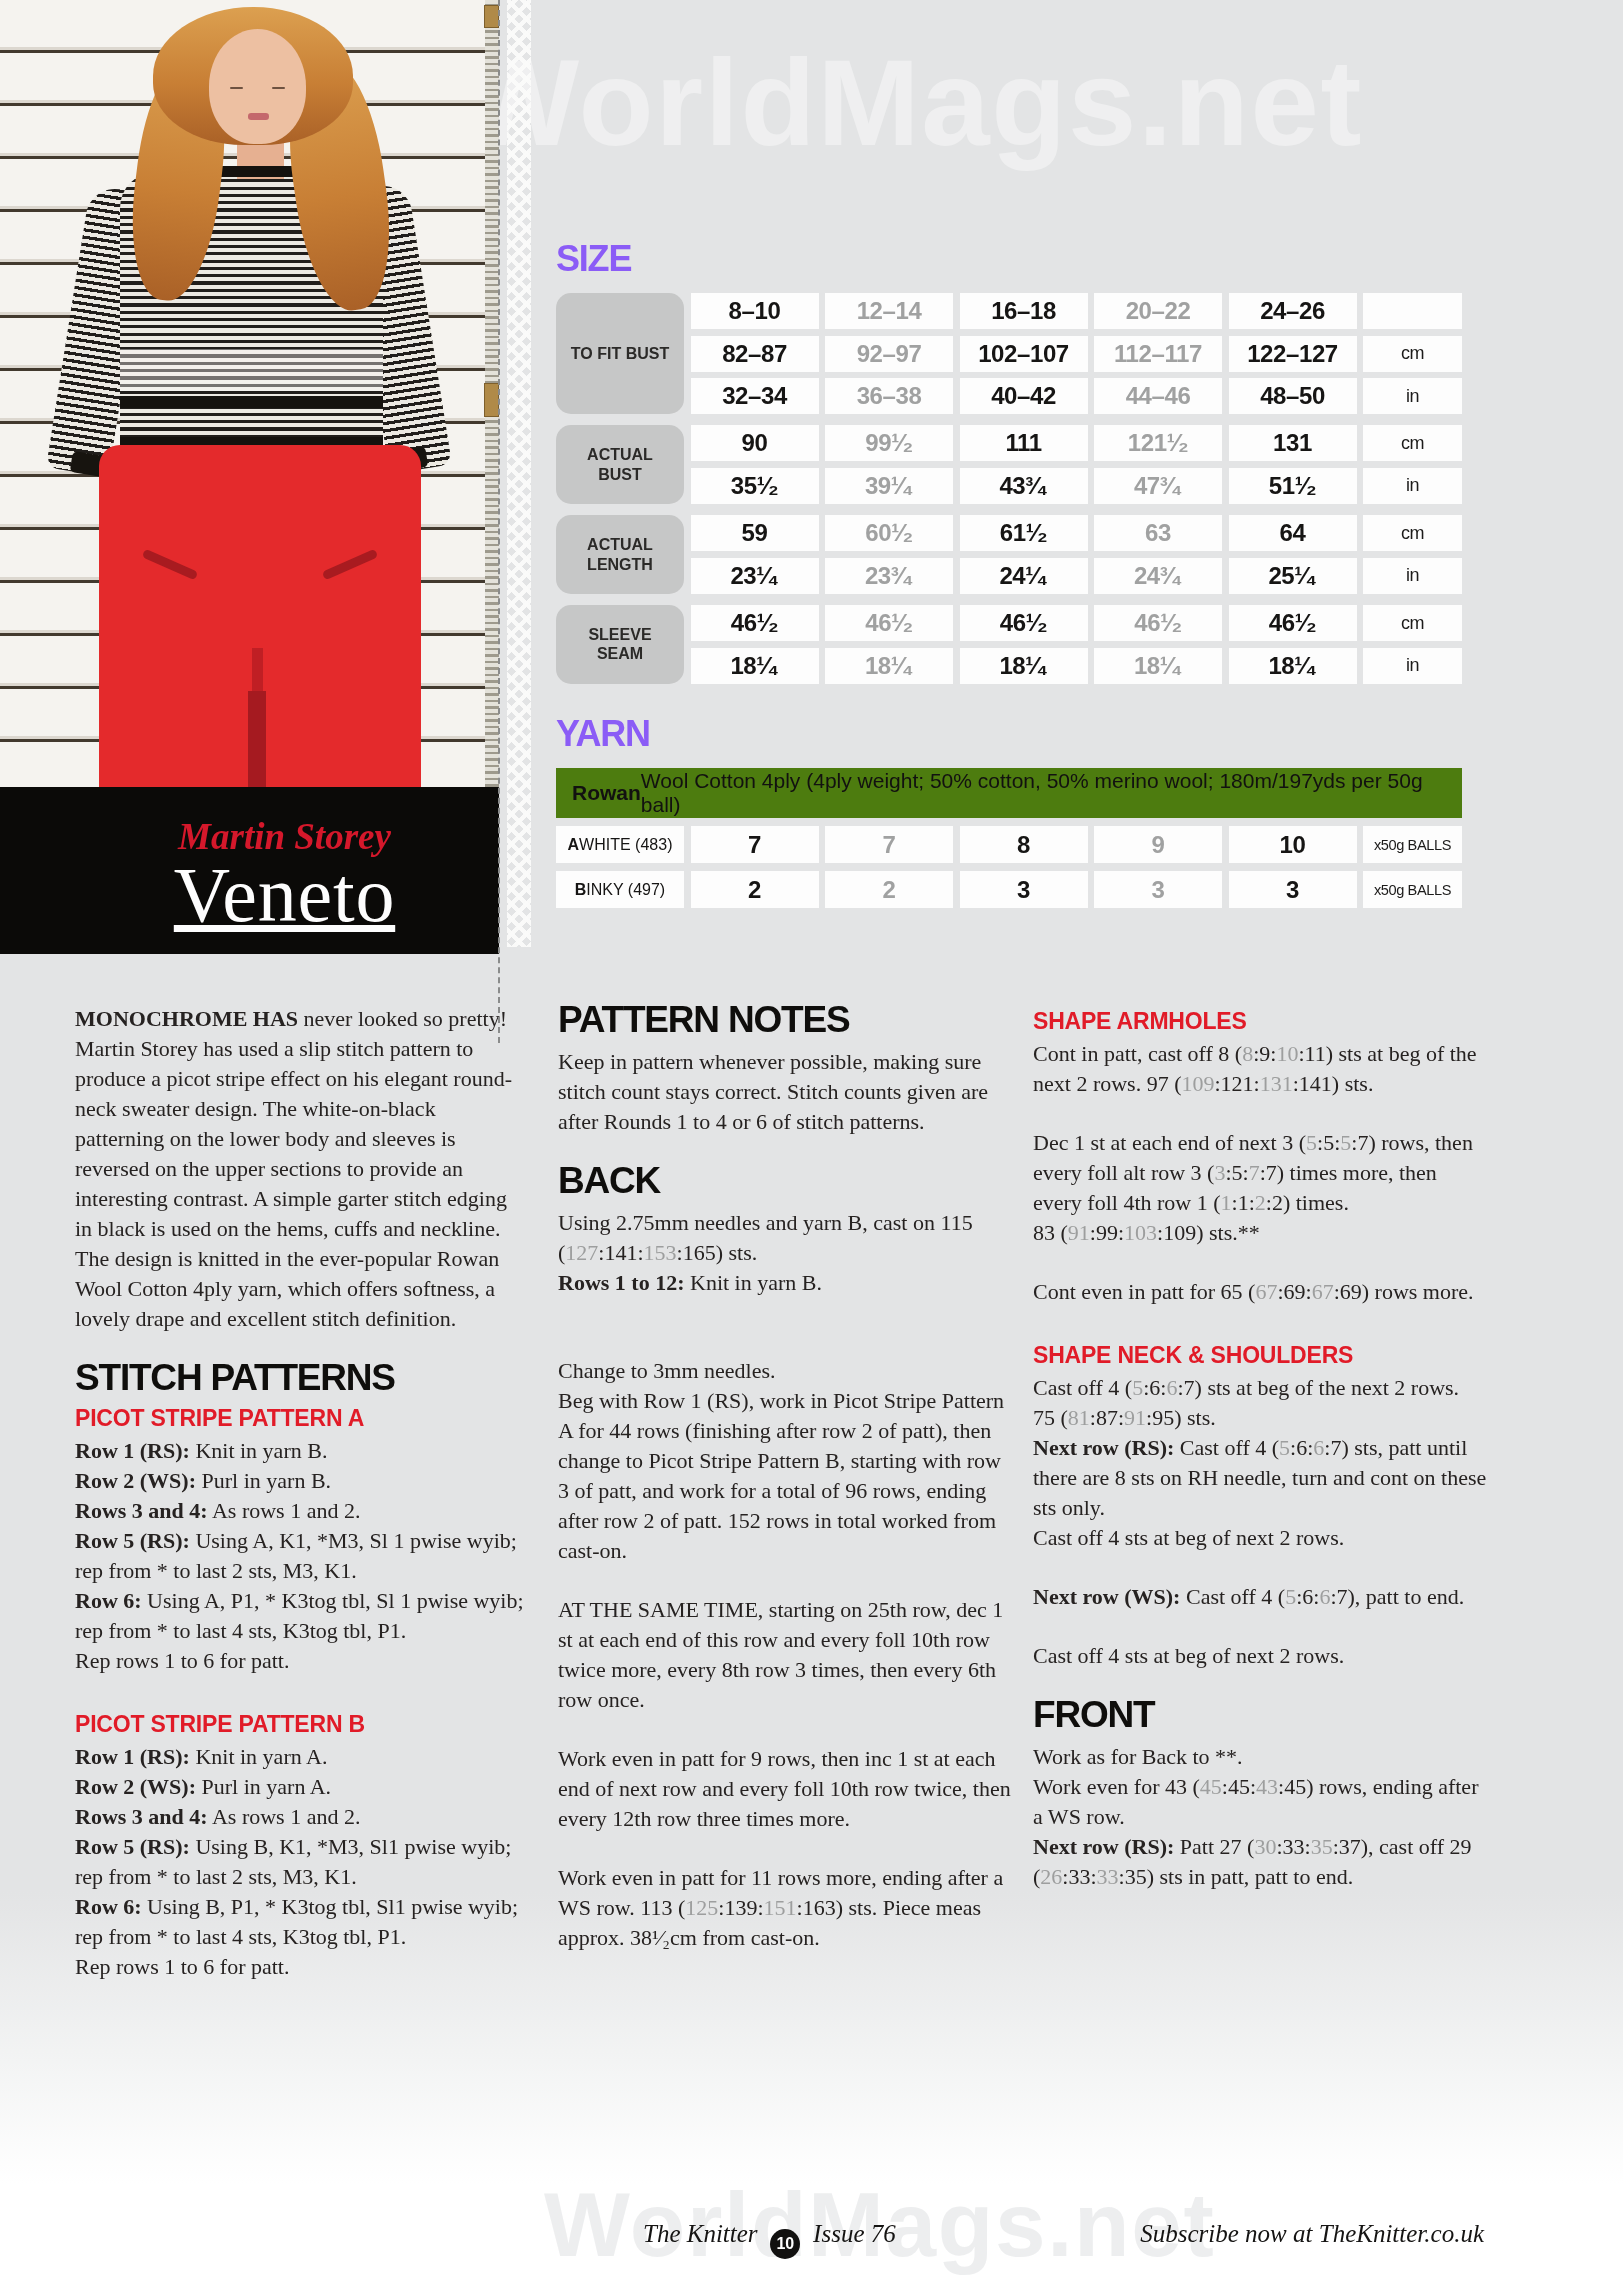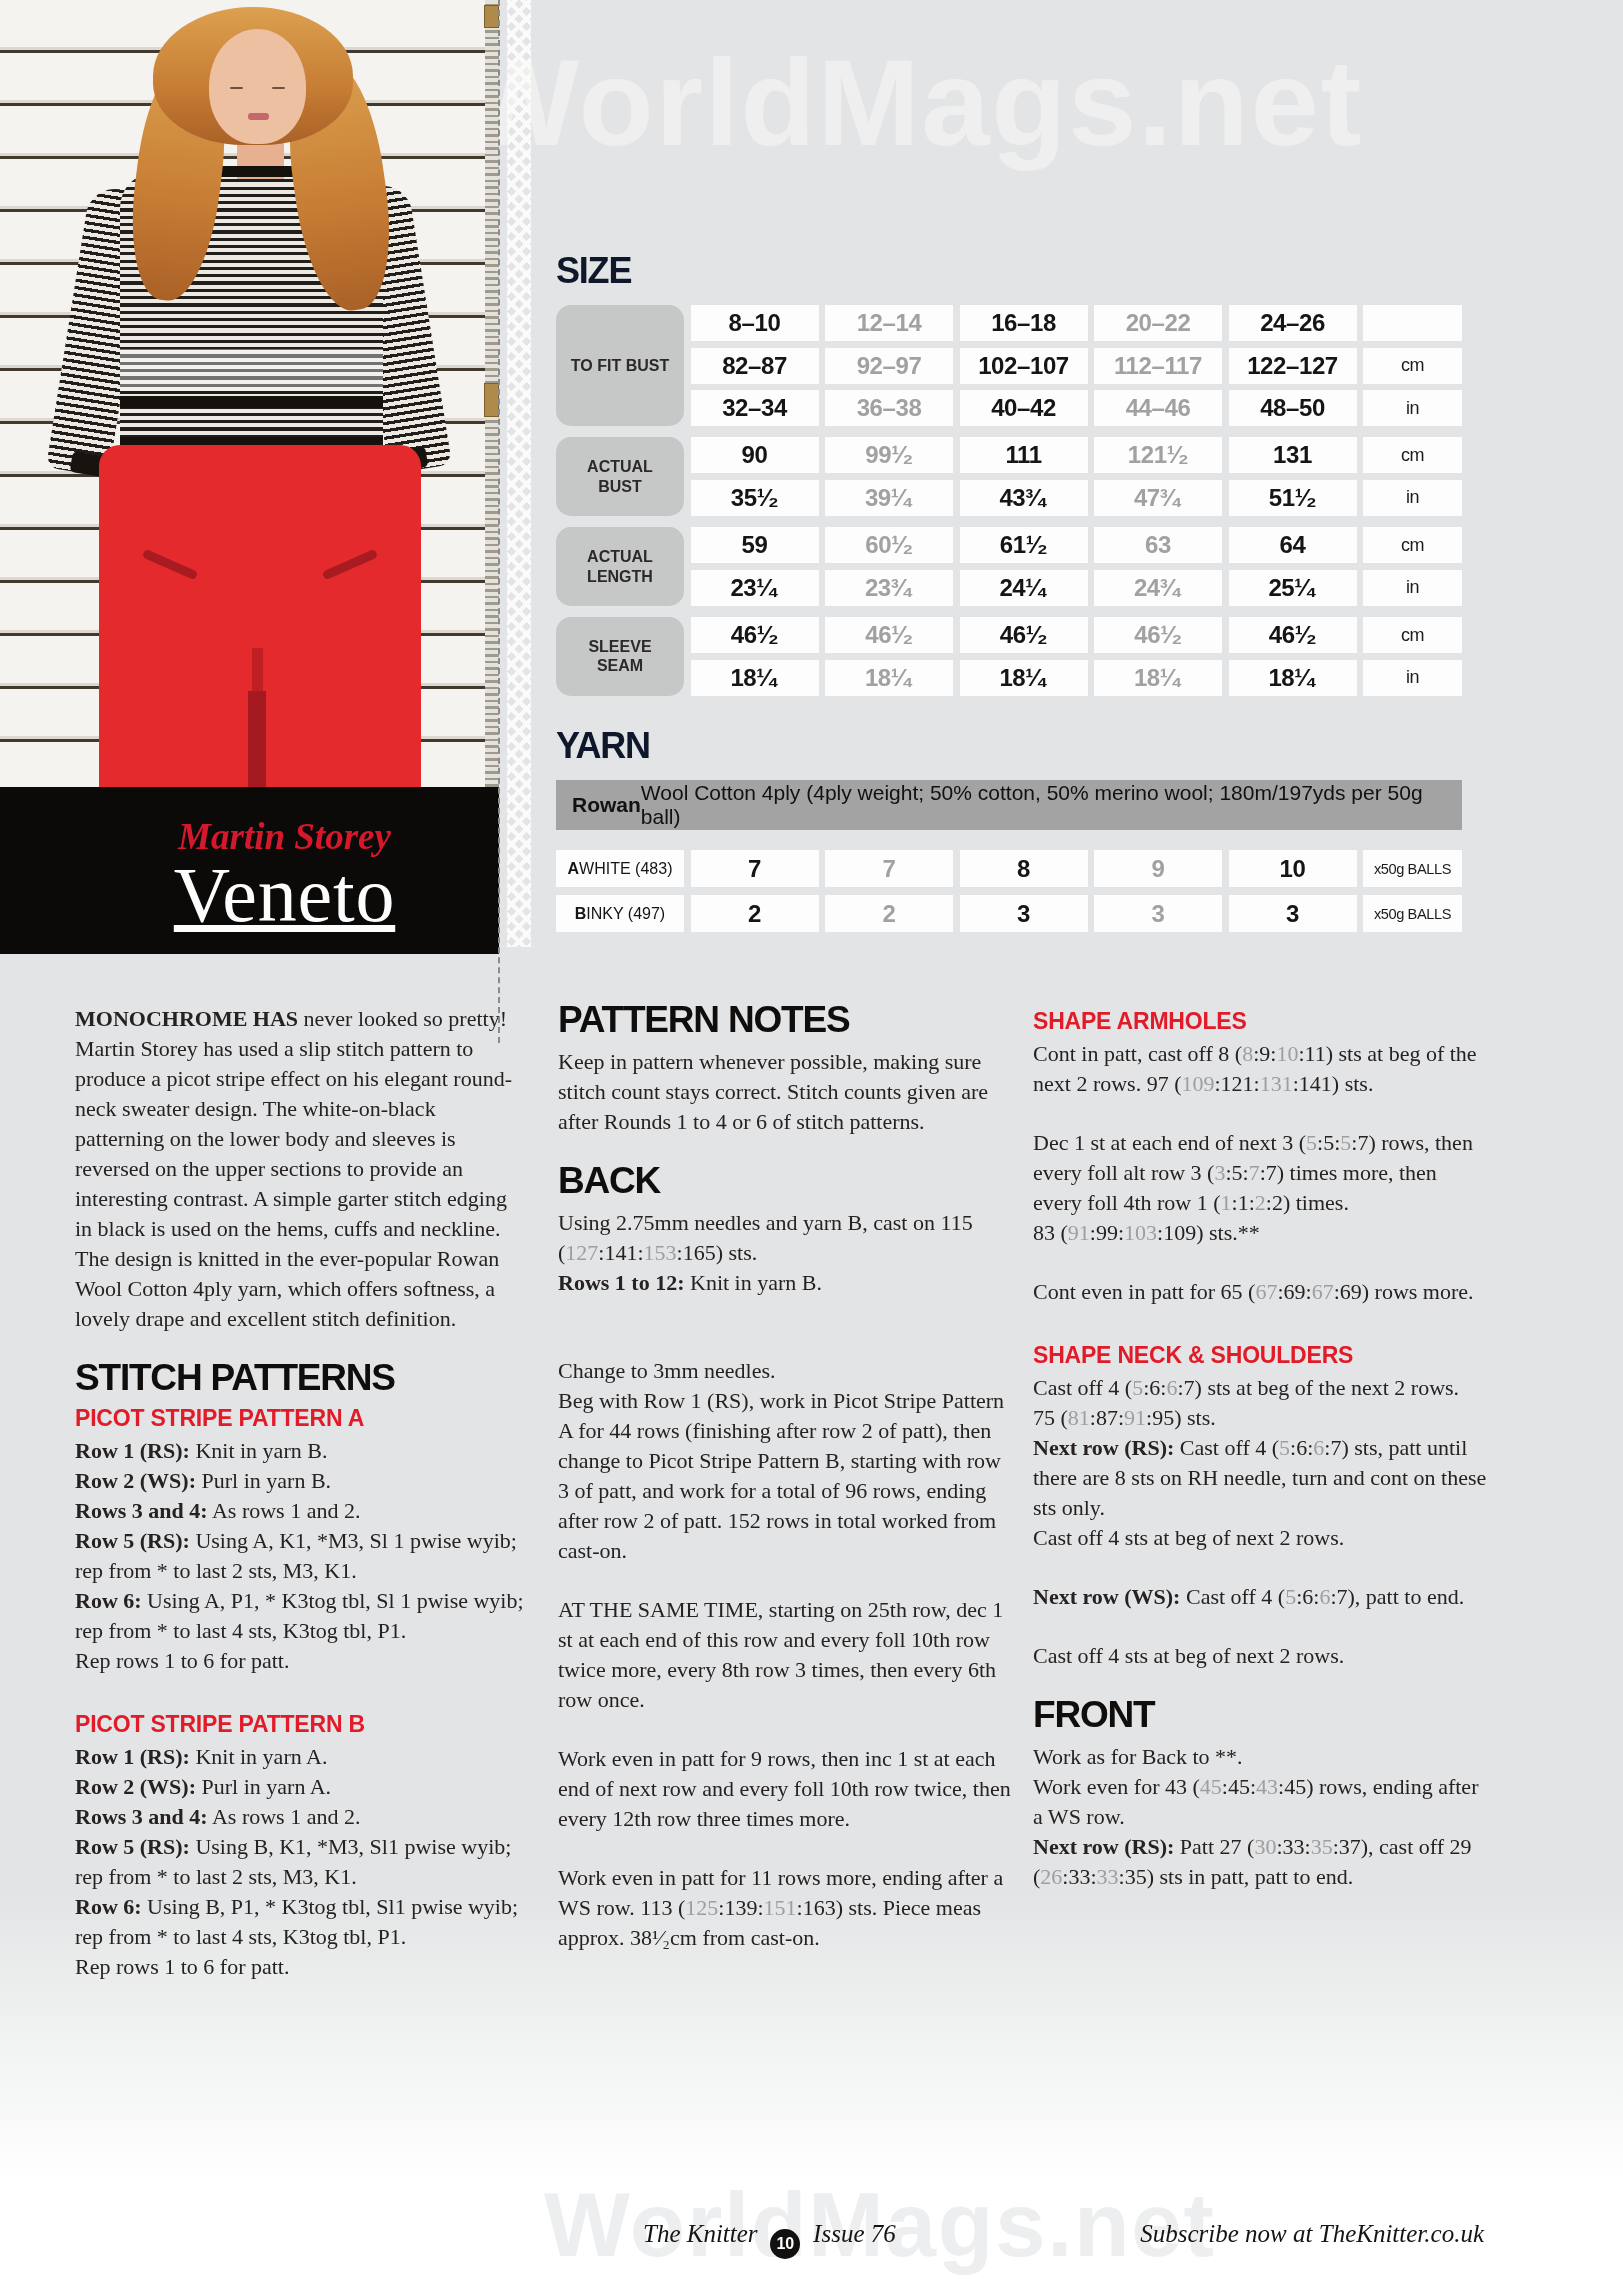--- a/index.html
+++ b/index.html
@@ -59,31 +59,31 @@
   
   .banner{left:0;top:787px;width:499px;height:167px;background:#0b0a08;z-index:3;text-align:center;padding-left:70px;box-sizing:border-box;}
   .banner-author{margin-top:31px;font:700 italic 37px/1 "Liberation Serif",serif;color:#d5182b;}
   .banner-title{font:400 78px/1.02 "Liberation Serif",serif;color:#fdfdfd;letter-spacing:0.8px;text-decoration:underline;}
   
   .h1{font:700 37px/39px "Liberation Sans","DejaVu Sans",sans-serif;color:#0f0e0c;letter-spacing:-1.2px;margin:24px 0 8px;}
   .h2{font:700 23px/26px "Liberation Sans","DejaVu Sans",sans-serif;color:#e11b28;letter-spacing:-0.2px;margin:6.5px 0 4.9px;}
   .col > :first-child{margin-top:0;}
   .size-wrap{left:556px;top:240px;width:914px;z-index:2;}
   .yarn-wrap{left:556px;top:715px;width:914px;z-index:2;}
-  .sec-heading{font:700 36px/37px "Liberation Sans","DejaVu Sans",sans-serif;color:#0f172a;letter-spacing:-1.2px;margin:12px 0 16px;}
+  .sec-heading{font:700 36px/37px "Liberation Sans","DejaVu Sans",sans-serif;color:#8b5cf6;letter-spacing:-1.2px;margin:0 0 16px;}
   .grid7{display:grid;grid-template-columns:128px repeat(5,128px) 99px;gap:6.5px;}
   .size-group{margin-bottom:11.4px;}
   .glabel{background:#c6c7c7;display:flex;align-items:center;justify-content:center;text-align:center;
     font:700 16px/1.2 "Liberation Sans",sans-serif;color:#2b2a28;padding:0 9.7px;box-sizing:border-box;border-radius:15px;}
   .cell{height:36px;background:#fdfdfd;display:flex;align-items:center;justify-content:center;
     font:700 24px "Liberation Sans",sans-serif;color:#161514;letter-spacing:-0.4px;}
   .cell.alt{color:#a0a1a1;}
   .cell.unit{font:400 18px "Liberation Sans",sans-serif;color:#1c1b1a;}
-  .yarn-band{grid-column:1 / -1;background:#a3a3a3;height:50px;display:flex;align-items:center;
-    font:400 21px "Liberation Sans",sans-serif;color:#121110;padding:0 16px;margin-bottom:20px;}
+  .yarn-band{grid-column:1 / -1;background:#4d7c0f;height:50px;display:flex;align-items:center;
+    font:400 21px "Liberation Sans",sans-serif;color:#121110;padding:0 16px;margin-bottom:8px;}
   .yarn-row{margin-bottom:8px;}
   .ylabel{background:#fdfdfd;display:flex;align-items:center;justify-content:center;
     font:400 16px "Liberation Sans",sans-serif;color:#161514;height:37px;}
   .yarn-row .cell{height:37px;}
   .yarn-row .unit{font:400 14.6px "Liberation Sans",sans-serif;}
   
   .col{z-index:2;font-size:22px;line-height:30px;}
   #col-left{left:75px;top:1004px;width:451px;}
   #col-mid{left:558px;top:1000px;width:455px;}
   #col-right{left:1033px;top:1008px;width:456px;}

